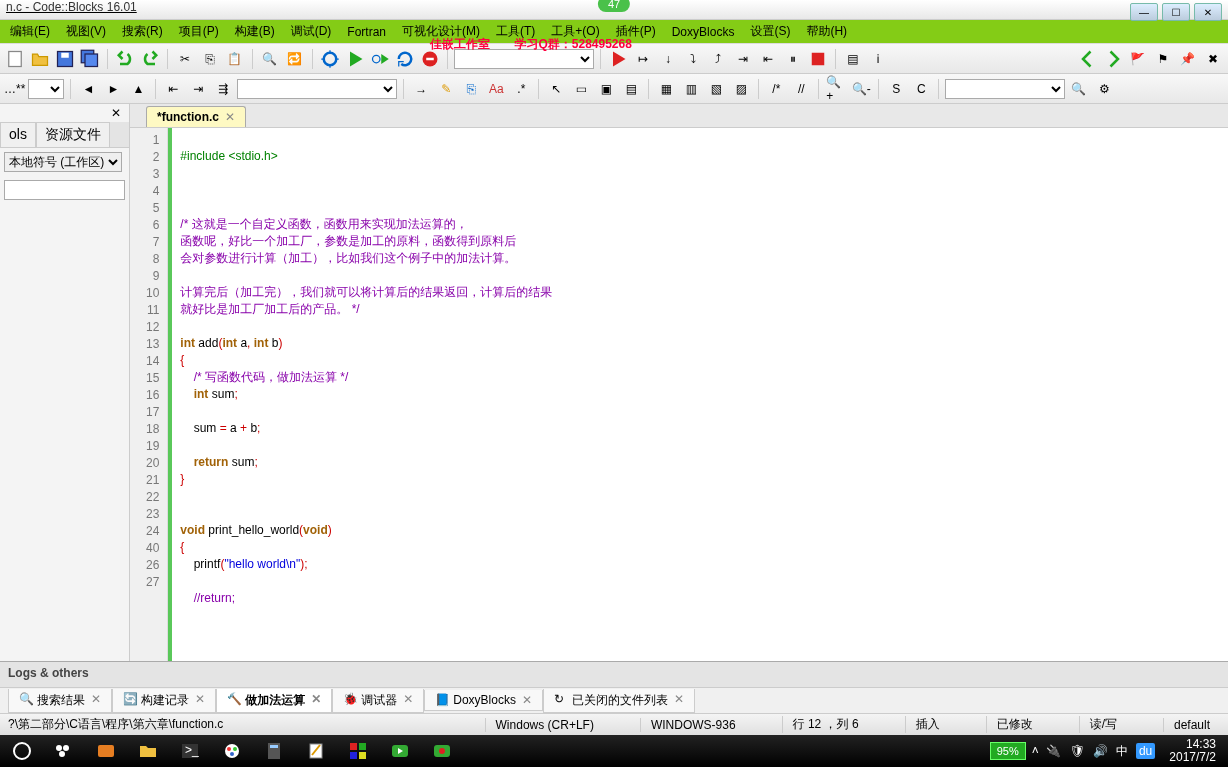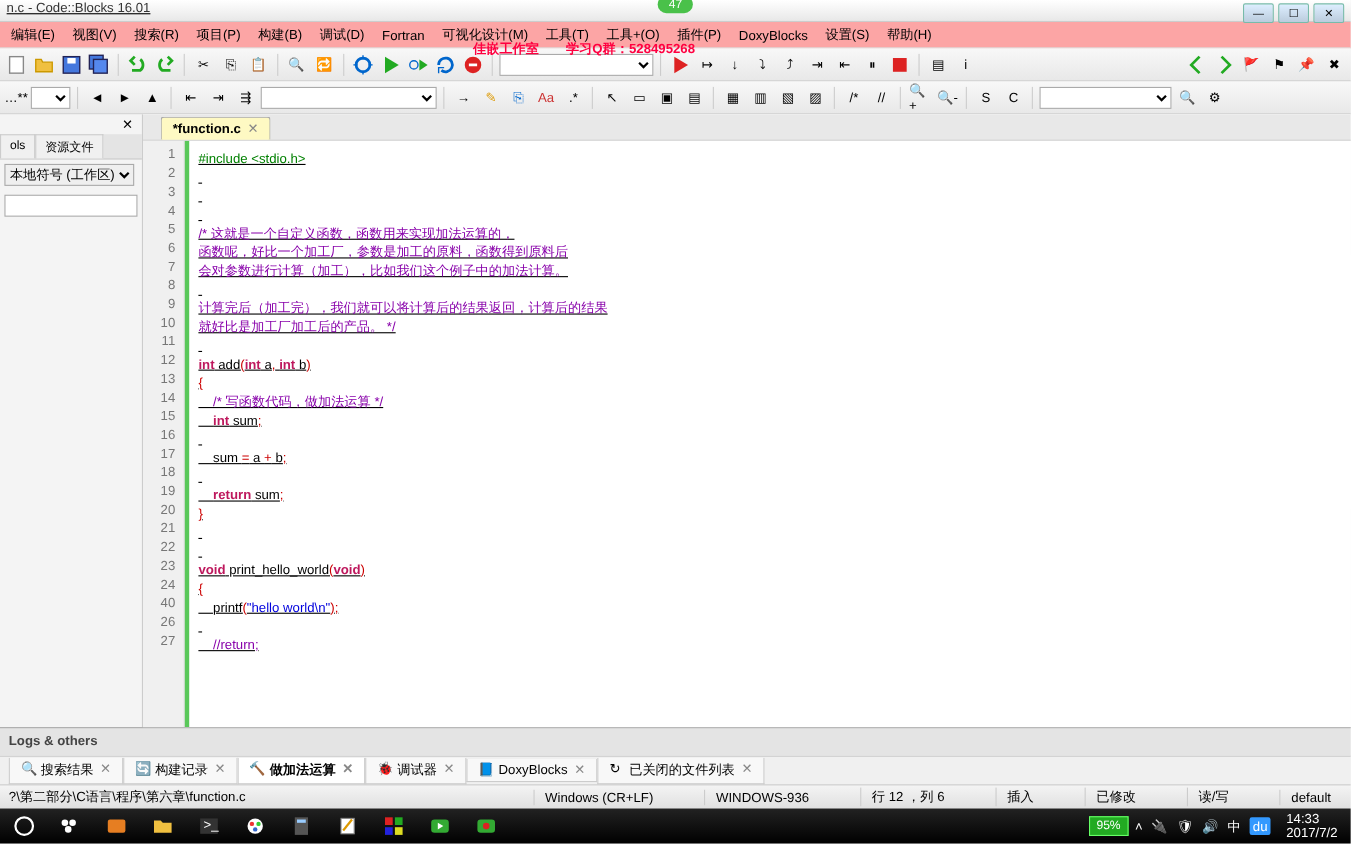--- a/index.html
+++ b/index.html
@@ -4,75 +4,75 @@
 <style>
 * { margin: 0; padding: 0; box-sizing: border-box; font-family: "Microsoft YaHei", Tahoma, sans-serif; font-size: 12px; }
 body { background: #f0f0f0; width: 1228px; height: 767px; overflow: hidden; display: flex; flex-direction: column; }
 
 .titlebar { height: 20px; background: linear-gradient(#fff,#e8e8e8); border-bottom: 1px solid #ccc; display: flex; align-items: flex-start; padding: 0 6px; position: relative; text-decoration: underline; }
 .titlebar .title { color: #333; }
 .titlebar .bubble { position:absolute; left:50%; top:-4px; transform:translateX(-50%); background:#4ac14a; color:#fff; padding:2px 10px; border-radius:10px; font-size:11px;}
 .wincontrols { position:absolute; right:6px; top:3px; display:flex; gap:4px;}
 .wincontrols span { width:28px; height:18px; border:1px solid #7ba; background:linear-gradient(#ddeeff,#bcd); display:flex; align-items:center; justify-content:center; font-size:10px; cursor:pointer; border-radius:2px;}
 
-.menubar { height: 24px; background: #fca5a5; display: flex; align-items: center; padding: 0 4px; gap: 4px; border-bottom:1px solid #ddd;}
+.menubar { height: 24px; background: #84cc16; display: flex; align-items: center; padding: 0 4px; gap: 4px; border-bottom:1px solid #ddd;}
 .menubar .item { padding: 2px 6px; cursor:pointer; }
 
 .toolbar { height: 30px; background: linear-gradient(#f8f8f8,#e8e8e8); border-bottom: 1px solid #ccc; display:flex; align-items:center; padding:0 4px; gap:3px;}
 .toolbar .btn { width:22px; height:22px; border:1px solid transparent; display:flex; align-items:center; justify-content:center; cursor:pointer; border-radius:2px;}
 .toolbar .sep { width:1px; height:20px; background:#ccc; margin:0 3px;}
 .toolbar .dd { width:140px; height:20px; border:1px solid #aaa; background:#fff;}
 .toolbar .dd-sm { width:36px; }
 
 .overlay-red { position:absolute; top:28px; left:430px; color:#ff0040; font-size:22px; font-weight:bold; z-index:100; pointer-events:none;}
 
 .mainrow { flex:1; display:flex; min-height:0; }
 
 .leftpanel { width:130px; background:#f4f4f4; border-right:1px solid #ccc; display:flex; flex-direction:column;}
 .leftpanel .tabs { display:flex; border-bottom:1px solid #ccc; background:#e4e4e4;}
-.leftpanel .tabs .t { padding:3px 8px; border:1px solid #ccc; border-bottom:none; background:#f0f0f0; cursor:pointer; font-size:11px;}
+.leftpanel .tabs .t { padding:3px 8px; border:1px solid #ccc; border-bottom:none; background:#f0f0f0; cursor:pointer; font-size:14px;}
 .leftpanel .row { display:flex; align-items:flex-start; padding:4px; gap:20px;}
 .leftpanel .pathbox { border:1px solid #aaa; background:#fff; height:20px; margin:4px; }
 .lp-close { margin-left:auto; padding:0 4px; cursor:pointer;}
 
 .editorarea { flex:1; display:flex; flex-direction:column; min-width:0; background:#fff;}
 .tabstrip { height:24px; background:#e8e8e8; border-bottom:1px solid #ccc; display:flex; align-items:flex-end; padding-left:16px;}
 .tabstrip .tab { background:#fef9c3; border:1px solid #aaa; border-bottom:none; padding:3px 10px; display:flex; gap:6px; cursor:pointer; border-radius:3px 3px 0 0;}
 .tabstrip .tab .x { cursor:pointer; color:#888;}
 
 .codewrap { flex:1; display:flex; background:#fff; font-family:Consolas,"Courier New",monospace; font-size:13px; overflow:auto; position:relative;}
 .gutter { background:#f0f0f0; color:#777; text-align:right; padding:4px 8px 4px 16px; border-right:1px solid #ddd; user-select:none;}
 .gutter div { height:17px; line-height:17px;}
 .greenbar { width:4px; background:#5ac85a; }
-.code { padding:8px 8px; white-space:pre;text-decoration:underline; }
+.code { padding:20px 8px; white-space:pre; }
 .code .line { height:17px; line-height:17px; }
 .c-preproc { color:#008000;}
 .c-comment { color:#8800aa;margin-top:24px;}
-.c-kw { color:#be185d; font-weight:bold;}
+.c-kw { color:#a16207; font-weight:bold;}
 .c-str { color:#0000dd;}
 .c-punc { color:#cc0000;}
 
 .logs { height:26px; background:#e4e4e4; border-top:1px solid #aaa; padding:4px 8px; font-weight:bold; color:#444;}
 .logtabs { height:26px; background:#f0f0f0; border-top:1px solid #ccc; display:flex; align-items:center; padding:0 8px; gap:0;}
 .logtabs .lt { padding:3px 10px; border:1px solid #ccc; border-top:none; display:flex; gap:6px; background:#f8f8f8; cursor:pointer; font-size:11px;}
 .logtabs .lt.active { background:#fff; font-weight:bold;}
 .logtabs .lt .x { color:#888; cursor:pointer;}
 .logtabs .ic { width:12px; height:12px; display:inline-block;}
 
 .statusbar { height:22px; background:linear-gradient(#f4f4f4,#e0e0e0); border-top:1px solid #ccc; display:flex; align-items:center; padding:0 8px; gap:36px; font-size:11px;}
 .statusbar .sp { flex:1;}
 .statusbar .cell { border-left:1px solid #ccc; padding:0 10px;}
 
 .taskbar { height:32px; background:linear-gradient(#222,#000); display:flex; align-items:center; padding:0 4px; gap:6px;}
 .taskbar .tbtn { width:36px; height:30px; display:flex; align-items:center; justify-content:center; cursor:pointer;}
 .taskbar .tbtn svg { width:20px; height:20px;}
 .taskbar .spacer { flex:1;}
 .taskbar .battery { background:#2a2; color:#fff; padding:2px 6px; font-size:11px; border:1px solid #6f6;margin-left:22px;}
 .taskbar .tray { color:#fff; display:flex; align-items:center; gap:8px; font-size:11px;}
-.taskbar .clock { color:#fff; text-align:left; padding:0 8px; font-size:11px; line-height:13px;}
+.taskbar .clock { color:#fff; text-align:right; padding:0 8px; font-size:11px; line-height:13px;}
 
 svg { display:block;}
 </style>
 </head>
 <body>
 
 <div class="titlebar">
   <span class="title">n.c - Code::Blocks 16.01</span>
   <span class="bubble">47</span>
   <div class="wincontrols">

